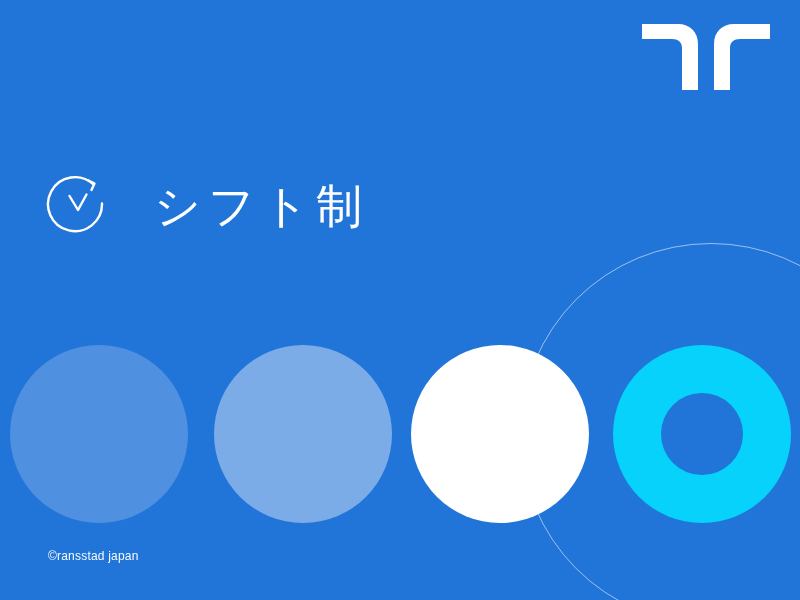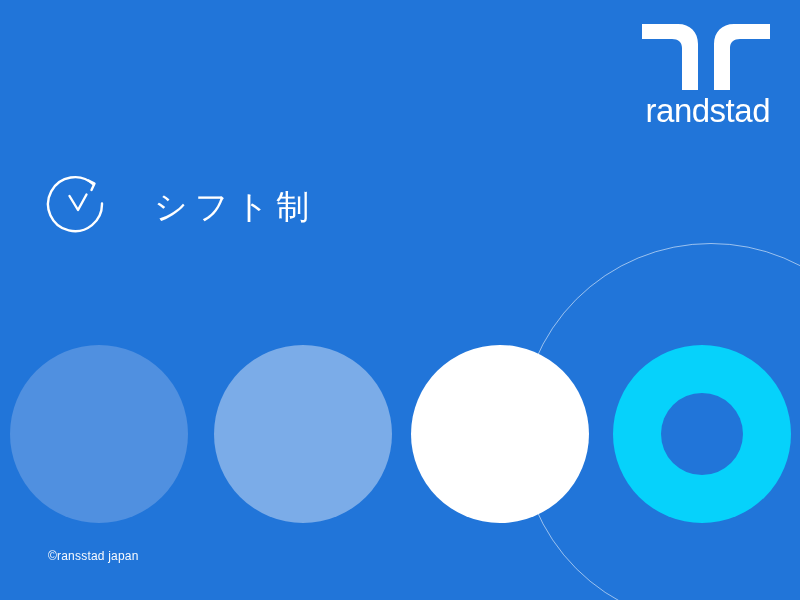--- a/index.html
+++ b/index.html
@@ -129,21 +129,21 @@
   }
   .headline-icon {
     width: 68px;
     height: 68px;
     flex: 0 0 auto;
   }
   .headline-text {
     margin-left: 42px;
     color: #ffffff;
     font-family: "Liberation Sans", sans-serif;
-    font-size: 33px;
+    font-size: 46px;
     font-weight: 400;
     letter-spacing: 7px;
     line-height: 1;
     white-space: nowrap;
   }
 
   
   .footer-copyright {
     position: absolute;
     left: 48px;
@@ -172,21 +172,20 @@
     <div class="circle-4-hole"></div>
 
     <div class="outline-circle"></div>
   </div>
 
   <div class="logo">
     <svg class="logo-mark" viewBox="0 0 128 68" aria-hidden="true">
       <path d="M0 2 H36 C48 2 56 10 56 22 V68 H40 V26 C40 20 36 17 30 17 H0 Z" fill="#ffffff"></path>
       <path d="M128 2 H92 C80 2 72 10 72 22 V68 H88 V26 C88 20 92 17 98 17 H128 Z" fill="#ffffff"></path>
     </svg>
-    <span class="logo-wordmark">randstad</span>
   </div>
 
   <div class="headline">
     <svg class="headline-icon" viewBox="0 0 68 68" aria-hidden="true">
 
       <path d="M49.5 12.5 A27 27 0 1 0 58 31.5" fill="none" stroke="#ffffff" stroke-width="2.4" stroke-linecap="round"></path>
 
       <path d="M44.5 8.5 L50.5 11.5 L47.5 18" fill="none" stroke="#ffffff" stroke-width="2.4" stroke-linecap="round" stroke-linejoin="round"></path>
 
       <path d="M25.5 24 L34 38 L42.5 22.5" fill="none" stroke="#ffffff" stroke-width="2.4" stroke-linecap="round" stroke-linejoin="round"></path>

